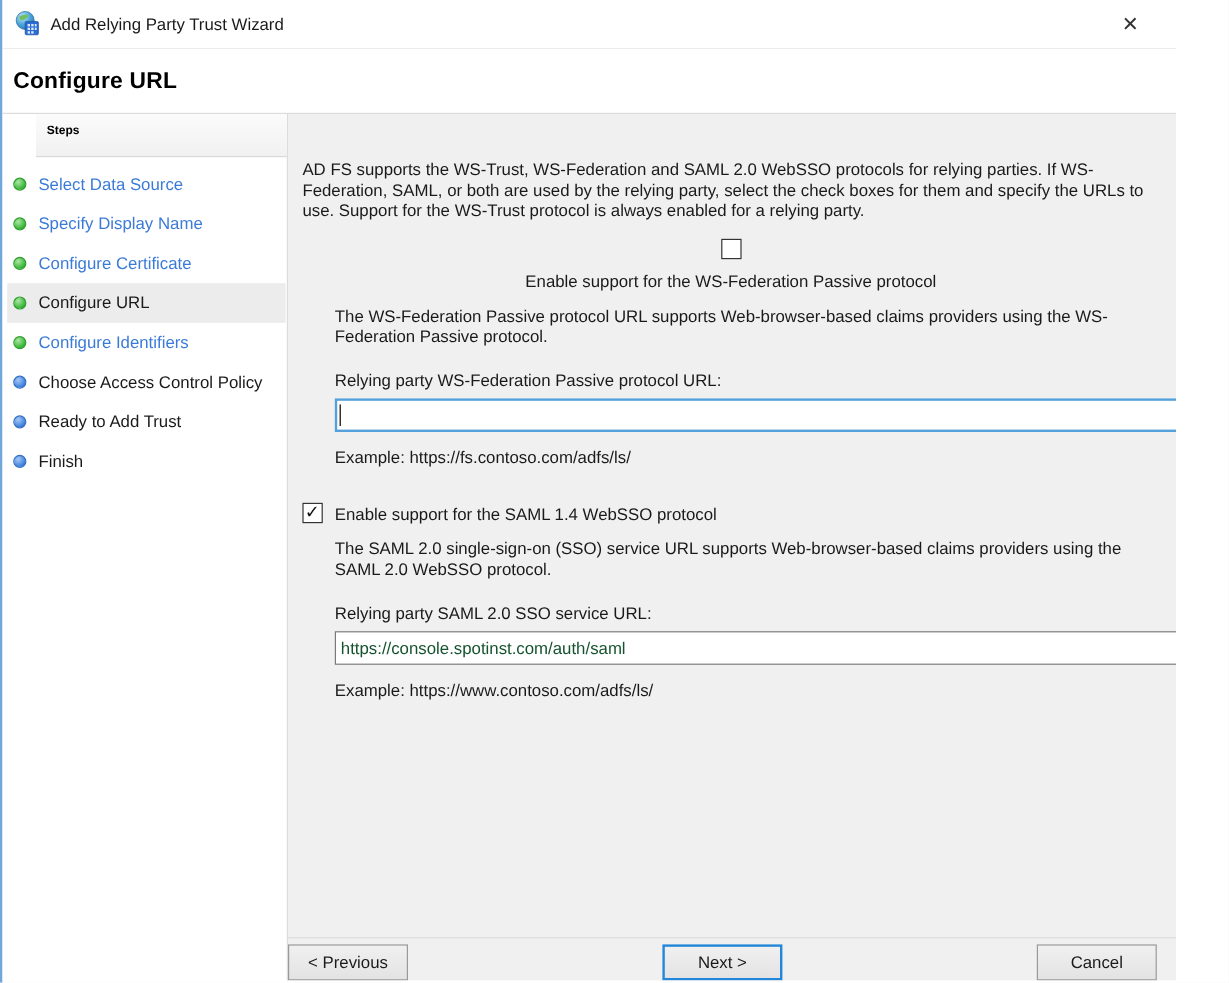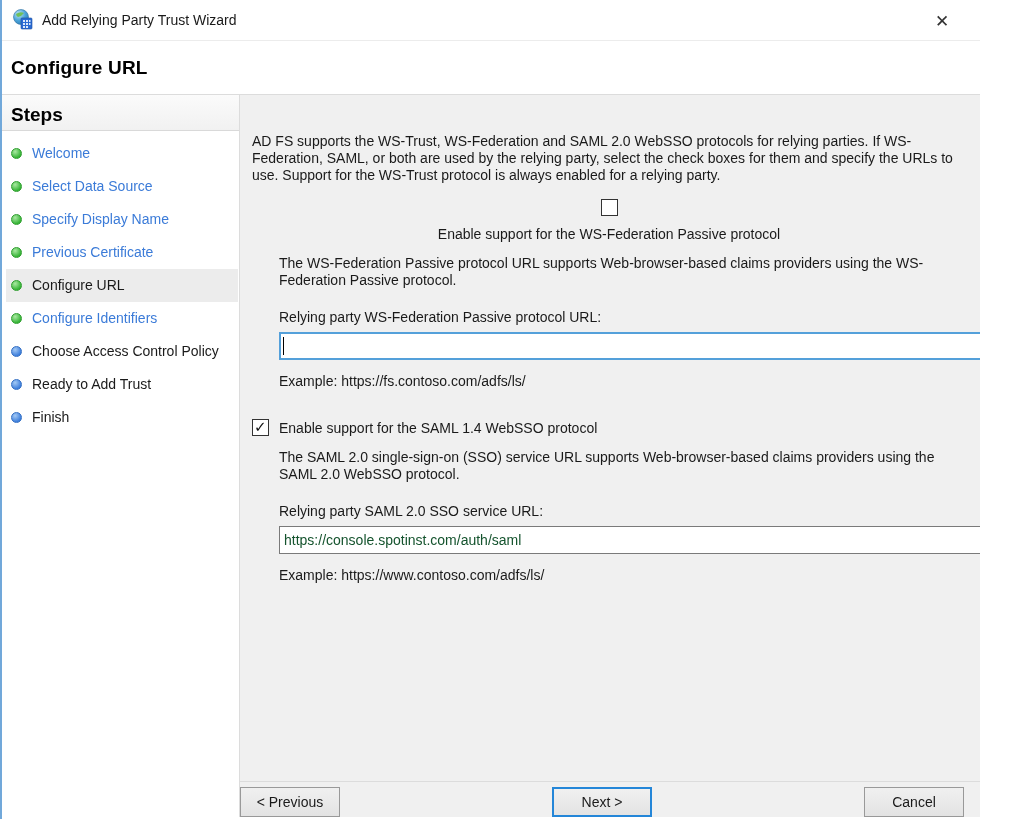--- a/index.html
+++ b/index.html
@@ -34,21 +34,21 @@
   
   .content { display:flex; height:722px; }
   .sidebar {
     width:238px; flex:none; background:#fff;
     border-right:1px solid #dcdcdc;
   }
   .steps-header {
     height:36px; padding:9px 0 0 9px;
     background:linear-gradient(#fbfbfb,#f1f1f1);
     border-bottom:1px solid #d9d9d9;
-    font-weight:bold; font-size:19px; color:#000;
+    font-weight:bold; font-size:10px; color:#000;margin-left:28px;
   }
   .steps-list { padding-top:6px; }
   .step {
     display:flex; gap:10px; margin:0 1px 0 4px; padding:8px 6px 8px 5px;
     line-height:17px;
   }
   .step[data-state="current"] { background:#ececec; }
   .bullet {
     width:11px; height:11px; border-radius:50%; flex:none; margin-top:3px;
   }
@@ -149,33 +149,29 @@
 
   <div class="heading">Configure URL</div>
 
   <div class="content">
 
     <aside class="sidebar">
       <div class="steps-header">Steps</div>
       <div class="steps-list">
         <div class="step" data-state="done">
           <span class="bullet"></span>
-          <span class="step-label">Welcome</span>
-        </div>
-        <div class="step" data-state="done">
-          <span class="bullet"></span>
           <span class="step-label">Select Data Source</span>
         </div>
         <div class="step" data-state="done">
           <span class="bullet"></span>
           <span class="step-label">Specify Display Name</span>
         </div>
         <div class="step" data-state="done">
           <span class="bullet"></span>
-          <span class="step-label">Previous Certificate</span>
+          <span class="step-label">Configure Certificate</span>
         </div>
         <div class="step" data-state="current">
           <span class="bullet"></span>
           <span class="step-label">Configure URL</span>
         </div>
         <div class="step" data-state="done">
           <span class="bullet"></span>
           <span class="step-label">Configure Identifiers</span>
         </div>
         <div class="step" data-state="todo">

